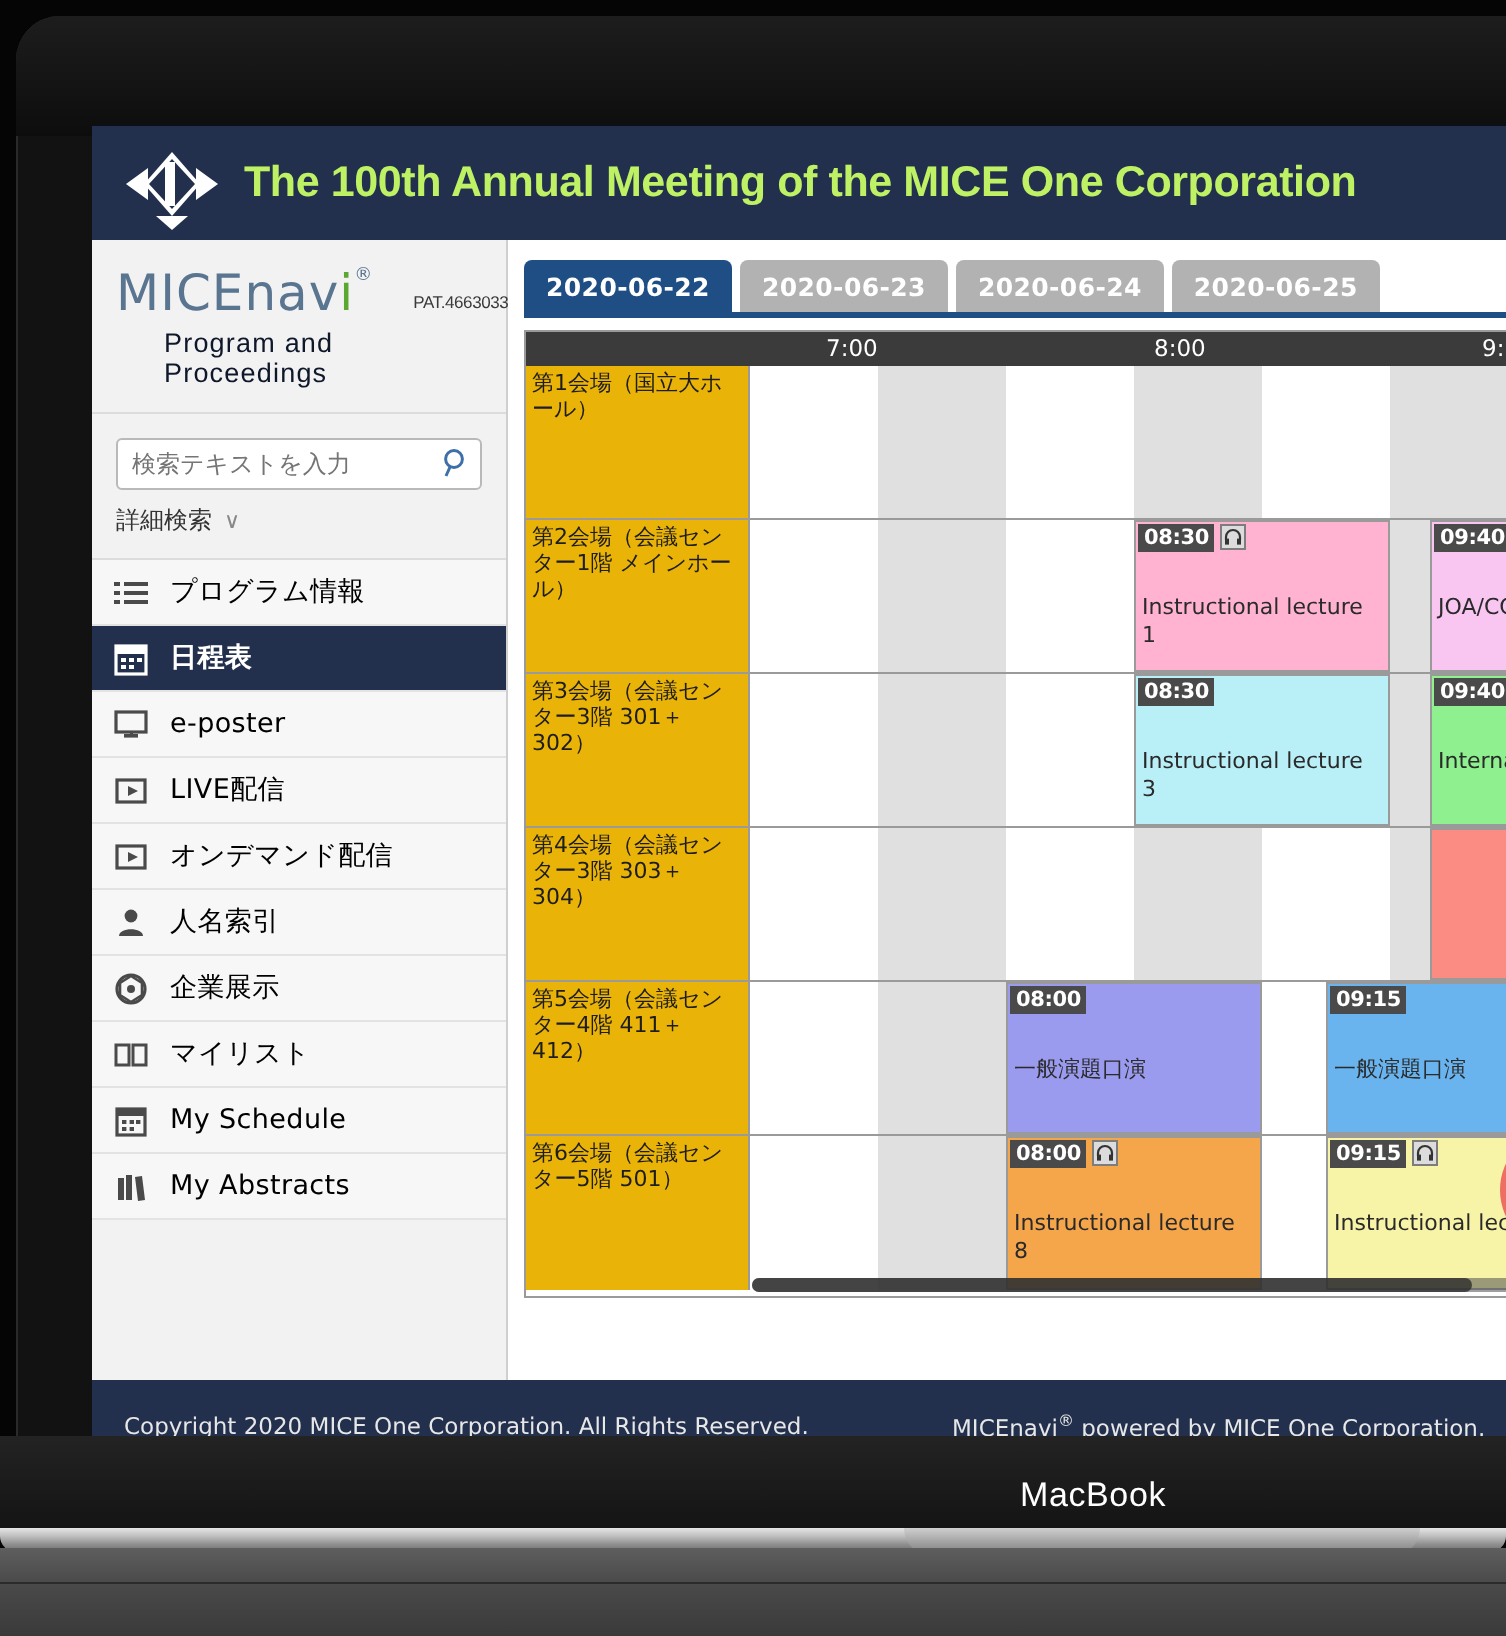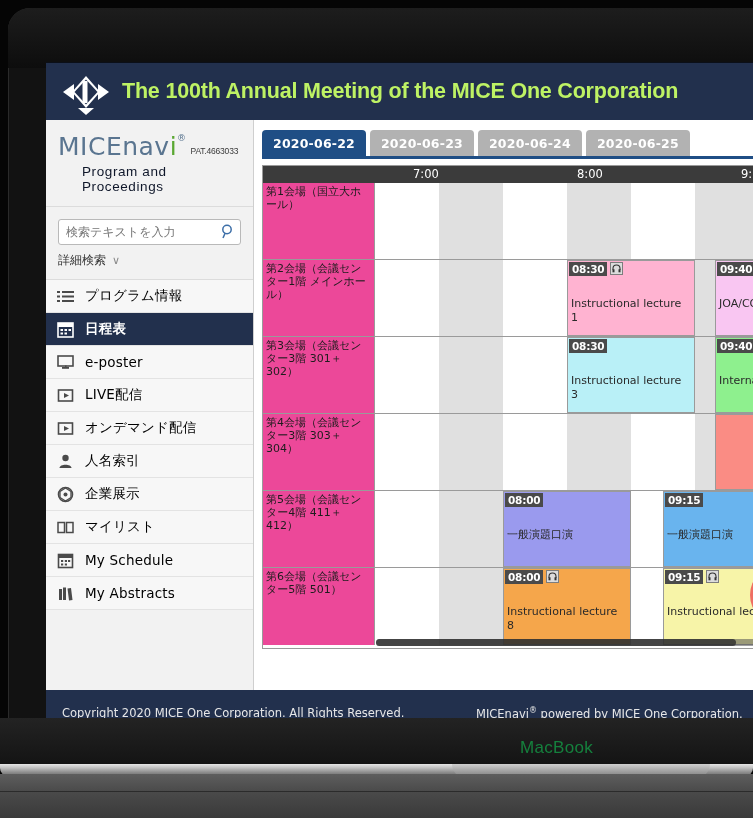--- a/index.html
+++ b/index.html
@@ -30,22 +30,22 @@
     border-radius: 22px 0 0 0;
     pointer-events: none;
   }
   #bezel-chin {
     position: absolute;
     left: 0; right: 0; bottom: 54px; height: 46px;
     background: linear-gradient(180deg,#232323 0%, #1a1a1a 60%, #141414 100%);
   }
   #chin-label {
     position: absolute;
-    right: 160px; bottom: 60px;
-    color: #15803d;
+    right: 170px; bottom: 60px;
+    color: #ffffff;
     font-size: 17px;
     letter-spacing: .3px;
   }
   #hinge {
     position: absolute;
     left: 0; right: 0; bottom: 42px; height: 12px;
     background: linear-gradient(180deg,#e6e6e6 0%, #bdbdbd 35%, #8d8d8d 70%, #6d6d6d 100%);
     border-radius: 0 0 8px 8px;
   }
   #hinge-notch {
@@ -101,21 +101,21 @@
     width: 208px; flex: none;
     background: #f2f2f2;
     border-right: 1px solid #cfcfcf;
     display: flex; flex-direction: column;
   }
   #brand-block {
     padding: 14px 12px 12px 12px;
     border-bottom: 1px solid #dcdcdc;
     background: #f2f2f2;
   }
-  #brand-line { display: flex; align-items: flex-end; }
+  #brand-line { display: flex; align-items: flex-end; gap: 16px; }
   #brand-name {
     font-size: 25px; letter-spacing: .5px;
     color: #4f6f8f;
     font-family: "DejaVu Sans", sans-serif;
     line-height: 1;
   }
   #brand-name .mic { color: #5a7590; }
   #brand-name .i-green { color: #5aa832; }
   #brand-reg { font-size: 9px; color: #5a7590; vertical-align: top; }
   #brand-pat {
@@ -209,21 +209,21 @@
   #grid-scroll { position: relative; height: 467px; }
   .venue-row {
     display: flex;
     height: 77px;
     border-bottom: 1px solid #9a9a9a;
     position: relative;
   }
   .venue-row:last-child { border-bottom: 0; }
   .room-cell {
     width: 112px; flex: none;
-    background: #ec4899;
+    background: #eab308;
     border-right: 1px solid #9a9a9a;
     font-size: 11px; color: #1d1d1d;
     padding: 2px 2px 0 3px;
     line-height: 1.2;
     font-family: "DejaVu Sans", sans-serif;
   }
   .lane {
     flex: 1 1 auto; position: relative;
     background:
       repeating-linear-gradient(

